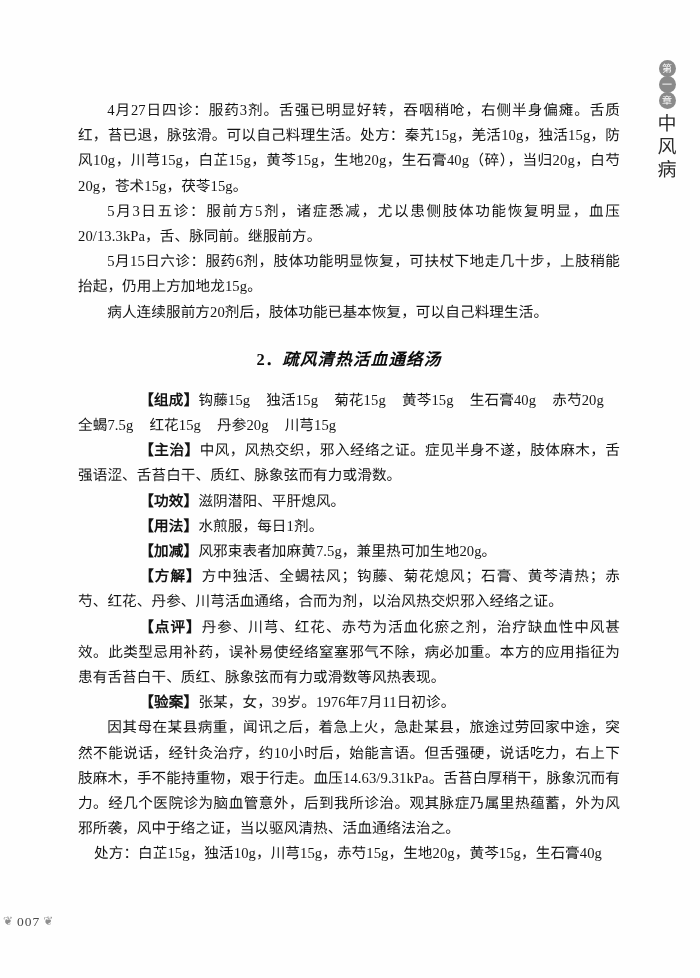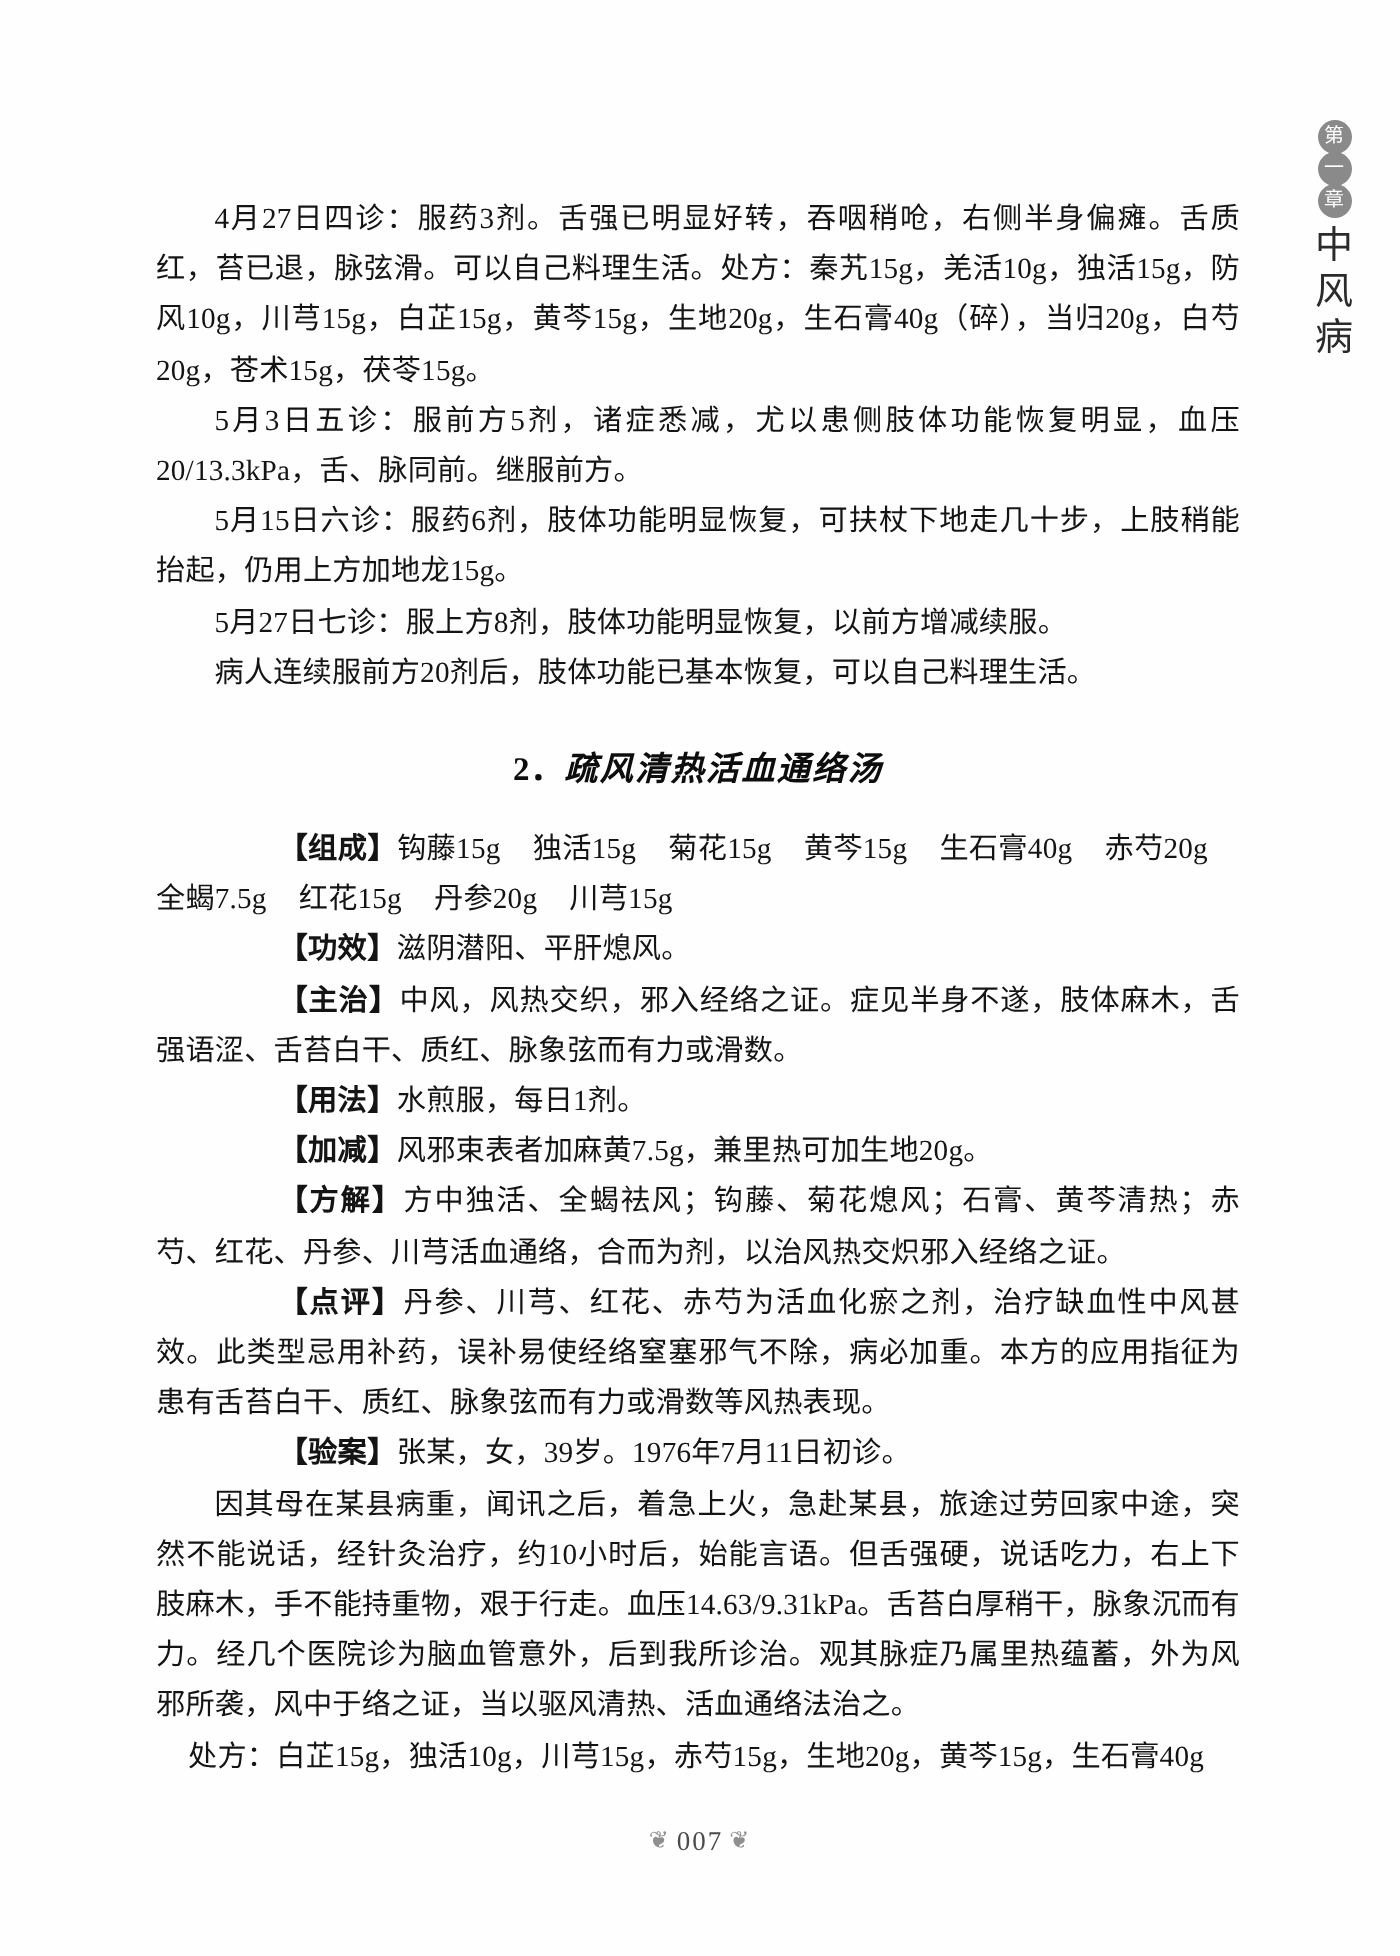--- a/index.html
+++ b/index.html
@@ -118,21 +118,20 @@
 
   
   .herb-list .gap { display: inline-block; width: 1.1em; }
 
   
   #footer {
     position: absolute;
     left: 0;
     right: 0;
     top: 912px;
-    text-align: center;
   }
   #footer .pageno {
     display: inline-block;
     font-size: 13.5px;
     letter-spacing: 1px;
     color: #4a4a4a;
   }
   #footer .orn {
     color: #8f8f8f;
     font-size: 12px;
@@ -157,32 +156,31 @@
       <span>风</span>
       <span>病</span>
     </div>
   </div>
 
   <div id="content">
 
     <p class="para">4月27日四诊：服药3剂。舌强已明显好转，吞咽稍呛，右侧半身偏瘫。舌质红，苔已退，脉弦滑。可以自己料理生活。处方：秦艽15g，羌活10g，独活15g，防风10g，川芎15g，白芷15g，黄芩15g，生地20g，生石膏40g（碎），当归20g，白芍20g，苍术15g，茯苓15g。</p>
     <p class="para">5月3日五诊：服前方5剂，诸症悉减，尤以患侧肢体功能恢复明显，血压20/13.3kPa，舌、脉同前。继服前方。</p>
     <p class="para">5月15日六诊：服药6剂，肢体功能明显恢复，可扶杖下地走几十步，上肢稍能抬起，仍用上方加地龙15g。</p>
-    <p class="para">5月27日七诊：服上方8剂，肢体功能明显恢复，以前方增减续服。</p>
     <p class="para">病人连续服前方20剂后，肢体功能已基本恢复，可以自己料理生活。</p>
 
     <div class="heading-spacer-top"></div>
     <h2 class="section-heading"><span class="num">2．</span><span>疏风清热活血通络汤</span></h2>
     <div class="heading-spacer-bottom"></div>
 
     <p class="para herb-list"><span class="label">【组成】</span><span id="composition-items"><span>钩藤15g</span><span class="gap"></span><span>独活15g</span><span class="gap"></span><span>菊花15g</span><span class="gap"></span><span>黄芩15g</span><span class="gap"></span><span>生石膏40g</span><span class="gap"></span><span>赤芍20g</span><span class="gap"></span><span>全蝎7.5g</span><span class="gap"></span><span>红花15g</span><span class="gap"></span><span>丹参20g</span><span class="gap"></span><span>川芎15g</span></span></p>
 
+    <p class="para"><span class="label">【主治】</span><span>中风，风热交织，邪入经络之证。症见半身不遂，肢体麻木，舌强语涩、舌苔白干、质红、脉象弦而有力或滑数。</span></p>
+
     <p class="para"><span class="label">【功效】</span><span>滋阴潜阳、平肝熄风。</span></p>
-
-    <p class="para"><span class="label">【主治】</span><span>中风，风热交织，邪入经络之证。症见半身不遂，肢体麻木，舌强语涩、舌苔白干、质红、脉象弦而有力或滑数。</span></p>
 
     <p class="para"><span class="label">【用法】</span><span>水煎服，每日1剂。</span></p>
 
     <p class="para"><span class="label">【加减】</span><span>风邪束表者加麻黄7.5g，兼里热可加生地20g。</span></p>
 
     <p class="para"><span class="label">【方解】</span><span>方中独活、全蝎祛风；钩藤、菊花熄风；石膏、黄芩清热；赤芍、红花、丹参、川芎活血通络，合而为剂，以治风热交炽邪入经络之证。</span></p>
 
     <p class="para"><span class="label">【点评】</span><span>丹参、川芎、红花、赤芍为活血化瘀之剂，治疗缺血性中风甚效。此类型忌用补药，误补易使经络窒塞邪气不除，病必加重。本方的应用指征为患有舌苔白干、质红、脉象弦而有力或滑数等风热表现。</span></p>
 
     <p class="para"><span class="label">【验案】</span><span>张某，女，39岁。1976年7月11日初诊。</span></p>

